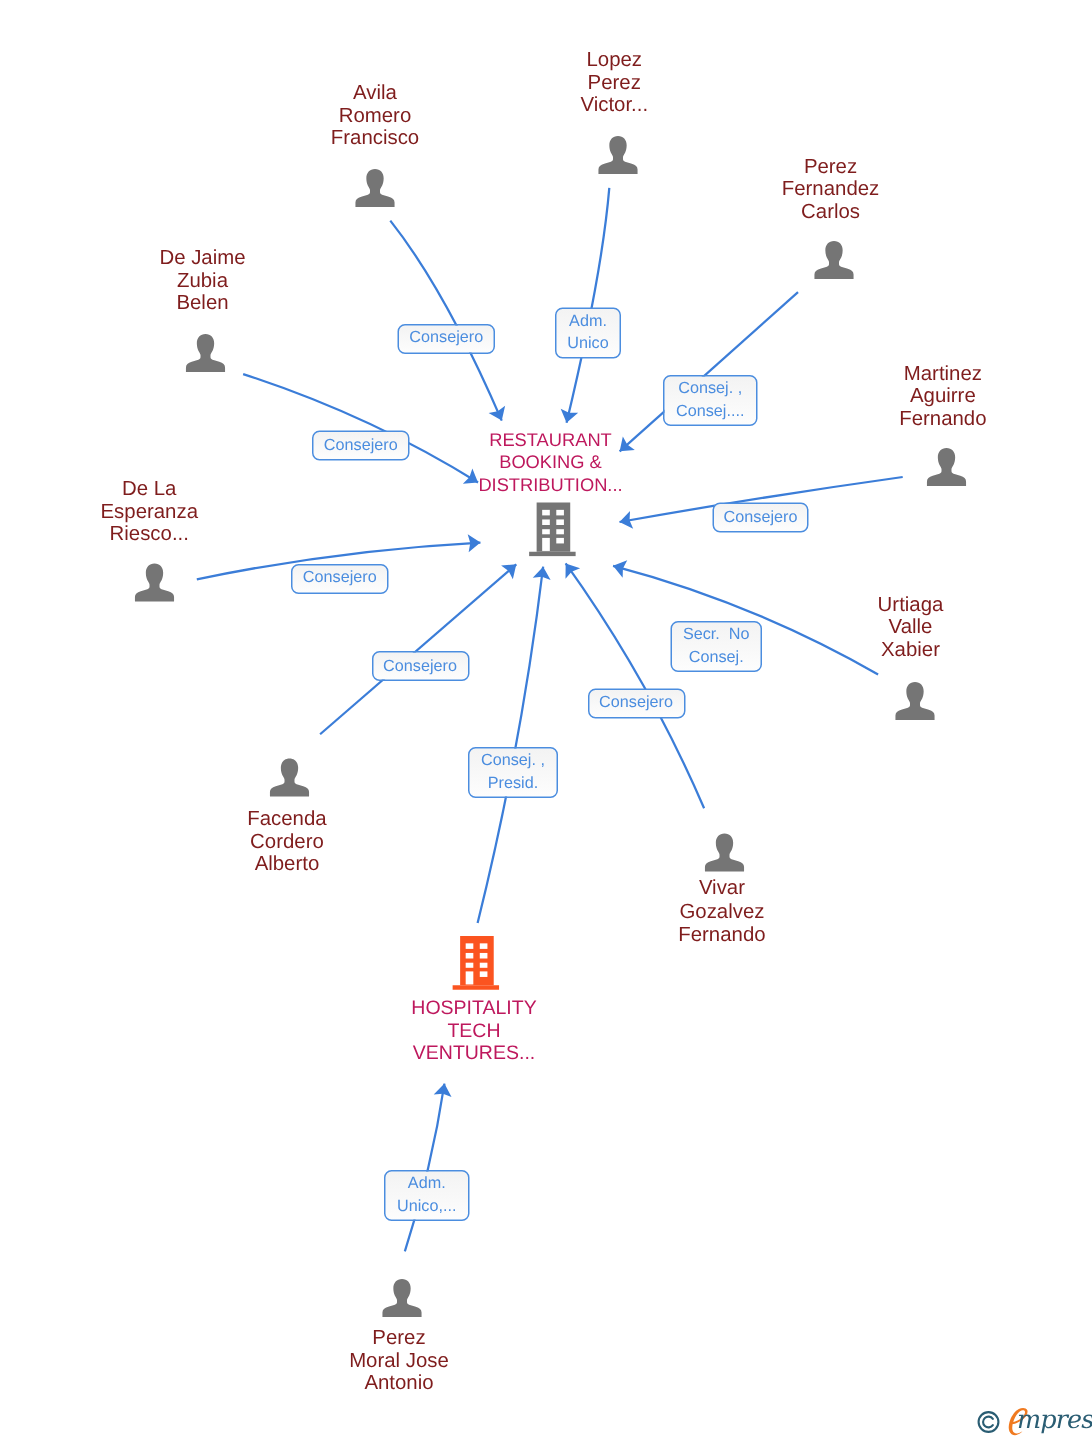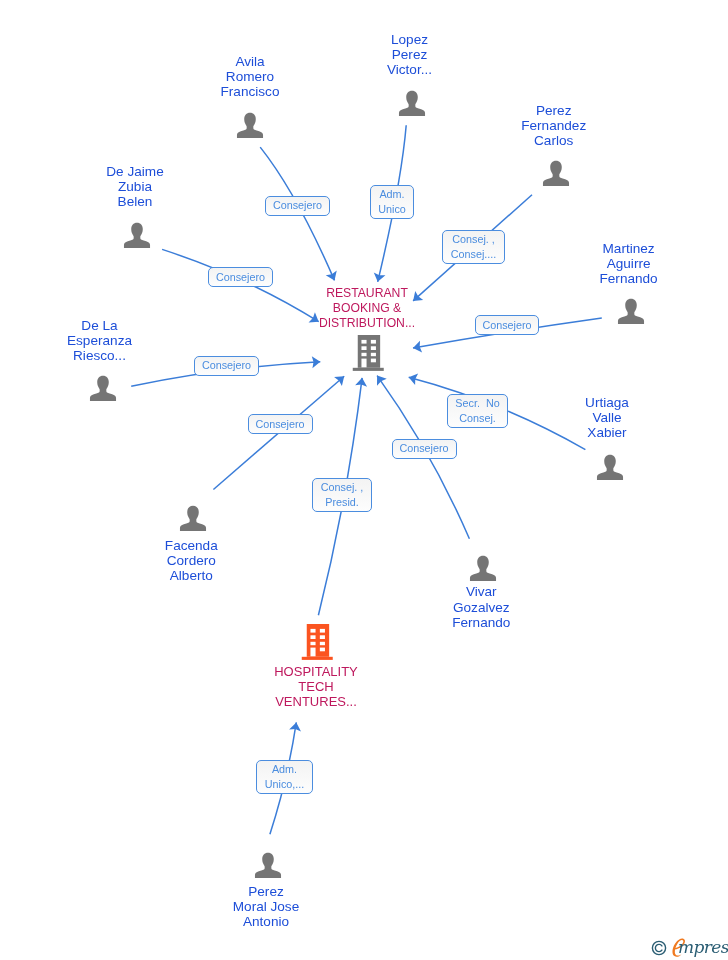--- a/index.html
+++ b/index.html
@@ -1,27 +1,27 @@
 <!DOCTYPE html>
 <html><head>
 <meta charset="utf-8">
 <style>
   html,body{margin:0;padding:0;background:#ffffff;}
   body{width:728px;height:960px;position:relative;overflow:hidden;
        font-family:"Liberation Sans",sans-serif;-webkit-font-smoothing:antialiased;}
   #stage{position:absolute;left:0;top:0;width:728px;height:960px;}
   svg#edges{position:absolute;left:0;top:0;width:728px;height:960px;}
-  .node-label{position:absolute;color:#1d4ed8;font-size:13.6px;line-height:15.2px;
+  .node-label{position:absolute;color:#7f1d1d;font-size:13.6px;line-height:15.2px;
        text-align:center;white-space:pre-line;}
   .node-label.company{color:#be185d;font-size:12.2px;line-height:15.2px;}
   .icon-wrap{position:absolute;}
   .rel-box{position:absolute;box-sizing:border-box;
        border:1.4px solid #4b8ddf;border-radius:5px;background:linear-gradient(to bottom,#f3f3f3,#fdfdfd);
        color:#4b8ddf;font-size:10.8px;line-height:15px;text-align:center;
-       display:flex;align-items:center;justify-content:center;white-space:pre;}
+       display:flex;align-items:center;justify-content:center;white-space:pre;margin-top:20px;}
   #watermark{position:absolute;left:650px;top:937px;white-space:nowrap;height:20px;}
   #wm-c{position:absolute;left:1px;top:3px;}
   #wm-e{position:absolute;left:18px;top:0px;}
   #wm-rest{position:absolute;left:28px;top:4px;font-family:"DejaVu Serif",serif;font-style:italic;
         font-size:17px;line-height:13px;color:#2a5d73;letter-spacing:-0.6px;}
 </style>
 </head>
 <body>
 
 <div id="stage">

